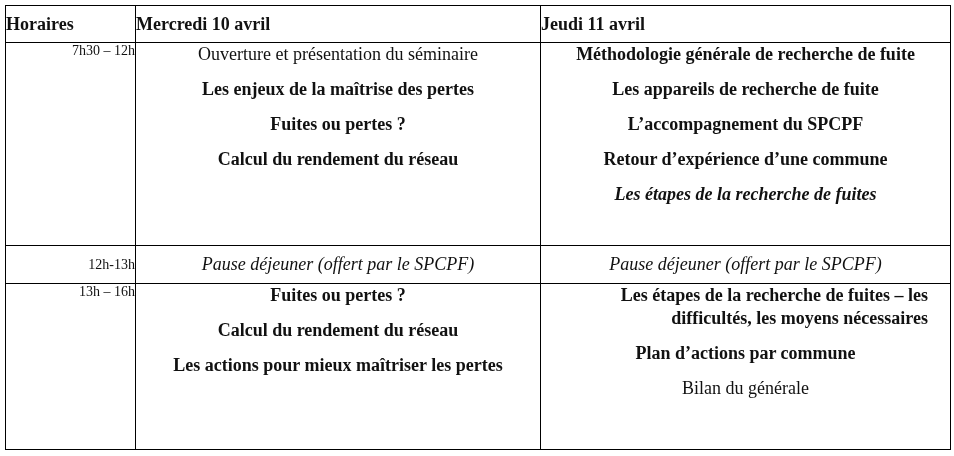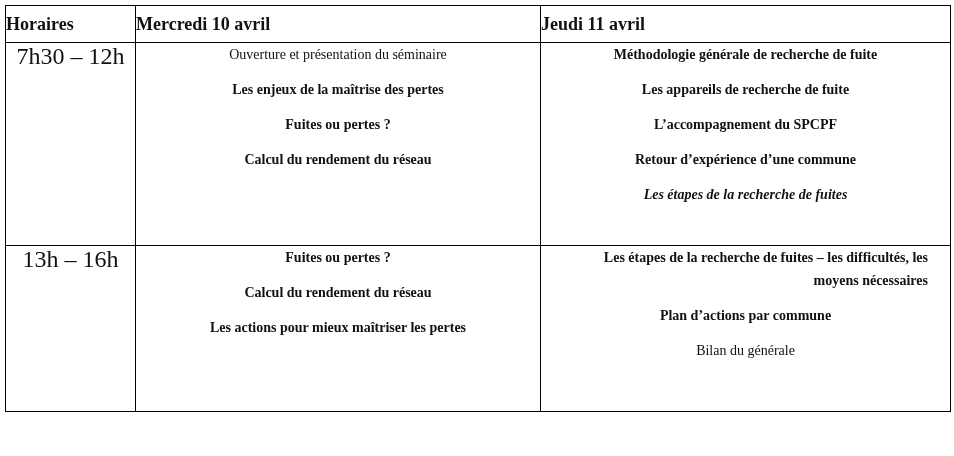--- a/index.html
+++ b/index.html
@@ -39,35 +39,35 @@
       vertical-align: middle;
     }
     th.h-time { text-align: left; padding-left: 10px; margin-top: 10px; }
     th.h-day  { text-align: left; }
 
     tr.morning-row td  { height: 202px; }
     tr.lunch-row td    { height: 37px; vertical-align: middle; }
     tr.afternoon-row td{ height: 165px; }
 
     td.time-cell {
-      font-size: 24px;
+      font-size: 14px;
       padding-left: 10px;
       padding-top: 10px;
-      text-align: center;
+      text-align: right;
     }
     tr.lunch-row td.time-cell { padding-top: 0; }
 
     td.session-cell {
       text-align: center;
       padding-top: 9px;
     }
     tr.lunch-row td.session-cell { padding-top: 0; }
 
     .item {
-      font-size: 14px;
+      font-size: 18px;
       line-height: 23px;
       margin: 0 auto 12px auto;
       padding: 0 14px;
     }
     .item.bold { font-weight: bold; }
     .item.regular { font-weight: normal; }
     .item.italic { font-style: italic; font-weight: normal; margin-bottom: 0; }
   </style>
 </head>
 <body>
@@ -95,20 +95,29 @@
     </td>
     <td class="session-cell">
       <div class="item bold" style="padding: 0 22px;">Méthodologie générale de recherche de fuite</div>
       <div class="item bold">Les appareils de recherche de fuite</div>
       <div class="item bold">L’accompagnement du SPCPF</div>
       <div class="item bold">Retour d’expérience d’une commune</div>
       <div class="item bold" style="margin-bottom:0;font-style:italic;">Les étapes de la recherche de fuites</div>
     </td>
   </tr>
 
+  <tr class="lunch-row">
+    <td class="time-cell">12h-13h</td>
+    <td class="session-cell">
+      <div class="item italic">Pause déjeuner (offert par le SPCPF)</div>
+    </td>
+    <td class="session-cell">
+      <div class="item italic">Pause déjeuner (offert par le SPCPF)</div>
+    </td>
+  </tr>
 
   <tr class="afternoon-row">
     <td class="time-cell">13h – 16h</td>
     <td class="session-cell">
       <div class="item bold">Fuites ou pertes ?</div>
       <div class="item bold">Calcul du rendement du réseau</div>
       <div class="item bold" style="padding: 0 30px;">Les actions pour mieux maîtriser les pertes</div>
     </td>
     <td class="session-cell">
       <div class="item bold" style="padding: 0 22px; text-align: right;">Les étapes de la recherche de fuites – les difficultés, les moyens nécessaires</div>

